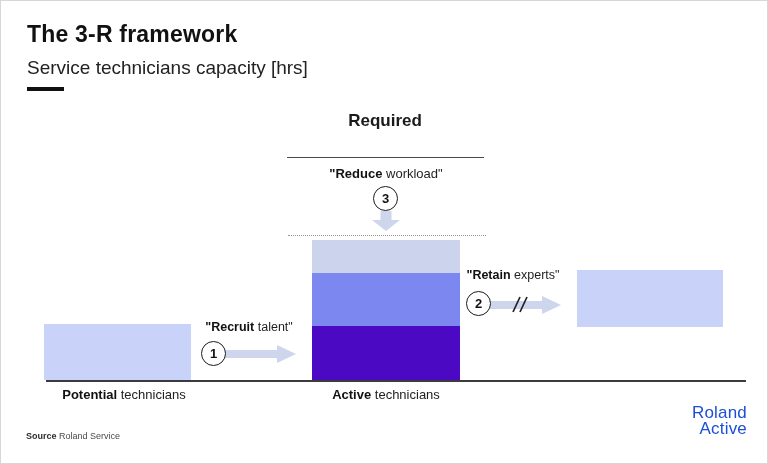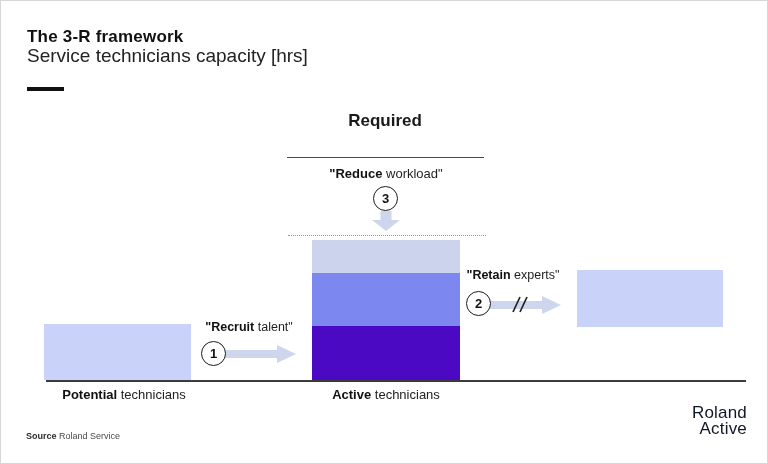--- a/index.html
+++ b/index.html
@@ -3,22 +3,22 @@
 <meta charset="utf-8">
 <style>
   html,body{margin:0;padding:0;background:#f3f3f3;}
   *{box-sizing:border-box;}
   .canvas{
     position:relative;width:768px;height:464px;background:#ffffff;
     border:1px solid #d6d6d6;overflow:hidden;
     font-family:"Liberation Sans",sans-serif;color:#1a1a1a;
   }
   .abs{position:absolute;}
-  .page-title{left:26px;top:26px;font-size:17px;font-weight:700;color:#111;letter-spacing:.2px;}
-  .page-subtitle{left:26px;top:44px;font-size:19px;font-weight:400;color:#222;}
+  .page-title{left:26px;top:20px;font-size:23px;font-weight:700;color:#111;letter-spacing:.2px;}
+  .page-subtitle{left:26px;top:56px;font-size:19px;font-weight:400;color:#222;}
   .title-rule{left:26px;top:86px;width:37px;height:4px;background:#111;}
 
   .req-block{left:284px;top:113px;width:200px;text-align:center;font-size:17px;line-height:14px;color:#1a1a1a;}
   .req-line1{font-weight:700;}
   .req-divider{left:286px;top:156px;width:197px;height:0;border-top:1px solid #4a4a4a;}
 
   .quote-label{font-size:12.5px;color:#1f1f1f;white-space:nowrap;}
   .quote-label b{font-weight:700;color:#111;}
   .reduce-label{left:285px;top:165px;width:200px;text-align:center;font-size:13px;}
 
@@ -57,21 +57,21 @@
   .label-active{left:285px;}
   .label-retired{left:558px;}
 
   .recruit-label{left:199px;top:319px;width:98px;text-align:center;}
   .retain-label{left:462px;top:267px;width:100px;text-align:center;}
 
   .source-note{left:25px;top:430px;font-size:9px;color:#4a4a4a;}
   .source-note b{font-weight:700;color:#2e2e2e;}
 
   .logo{right:20px;top:404px;text-align:right;font-size:17px;line-height:15.5px;
-        font-weight:500;color:#0f172a;letter-spacing:.2px;margin-left:32px;}
+        font-weight:500;color:#1d4ed8;letter-spacing:.2px;margin-left:32px;}
 </style>
 </head>
 <body>
 
 <div class="canvas">
 
   <div class="abs page-title">The 3-R framework</div>
   <div class="abs page-subtitle">Service technicians capacity [hrs]</div>
   <div class="abs title-rule"></div>
 

